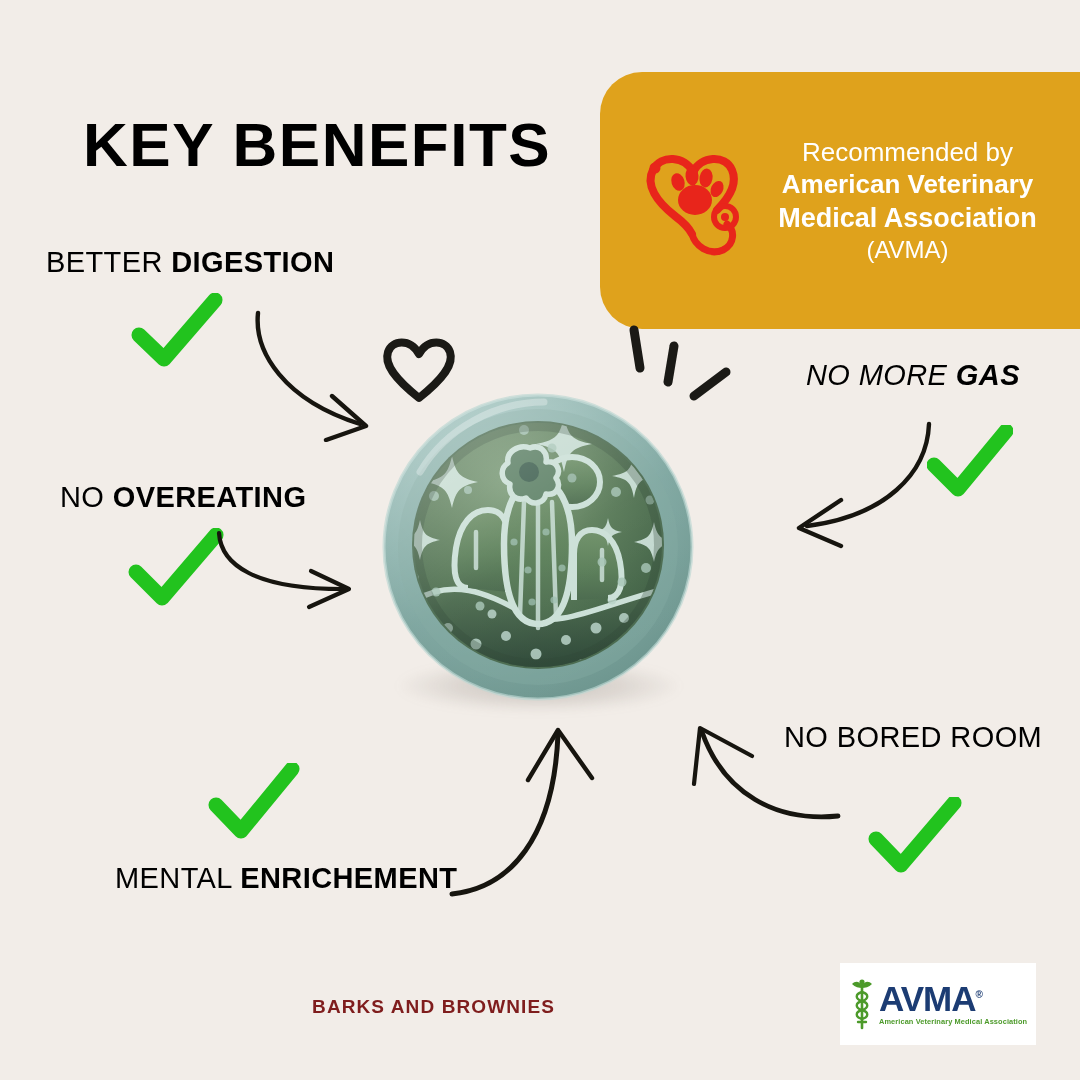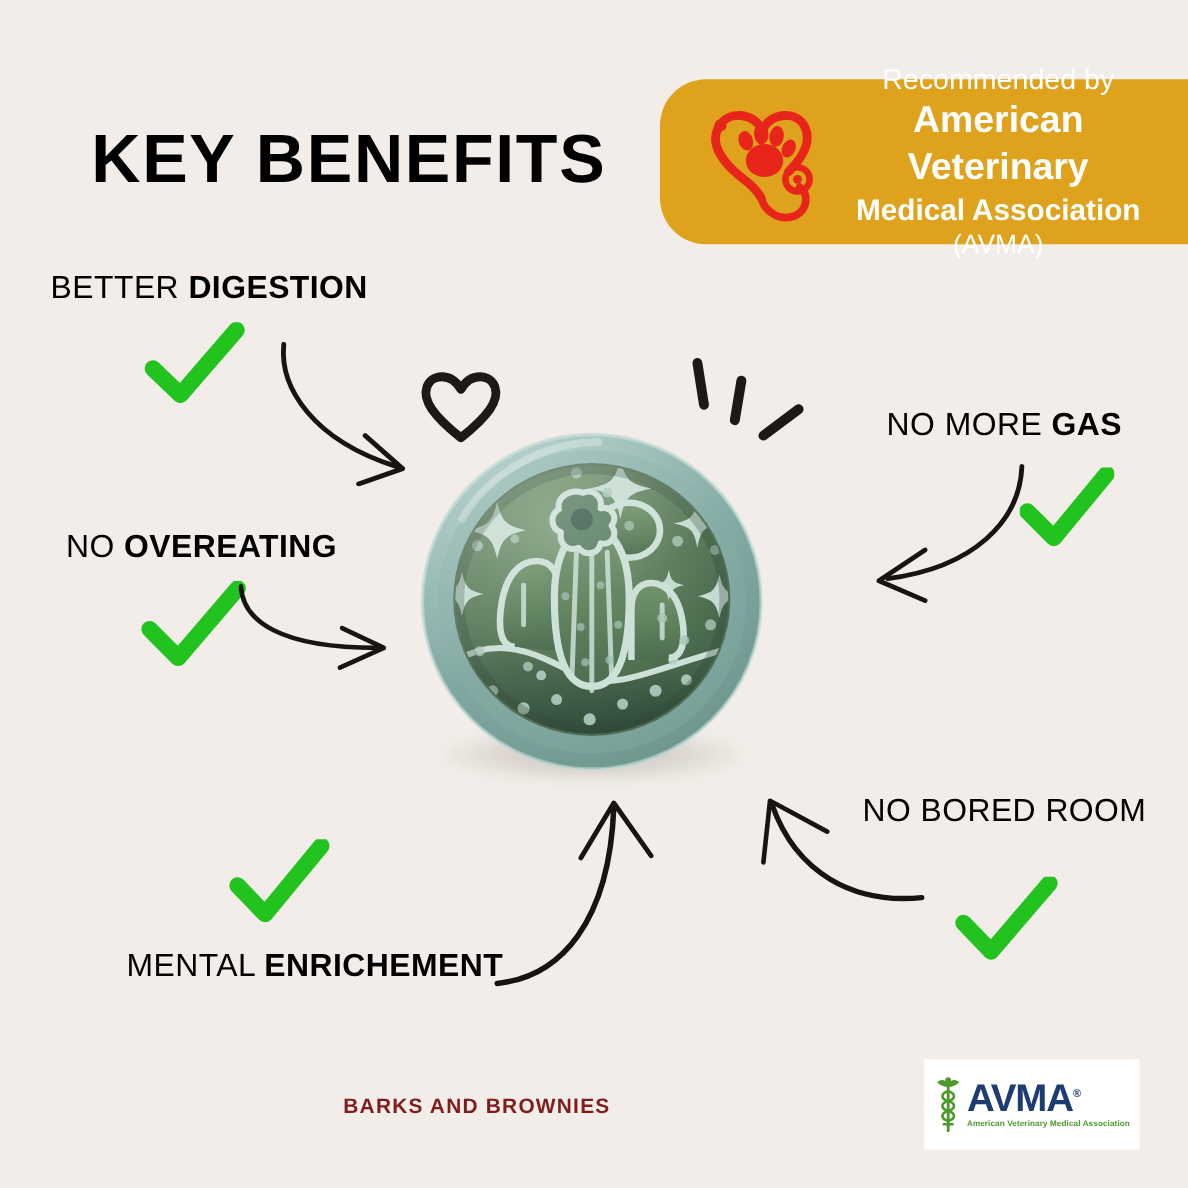--- a/index.html
+++ b/index.html
@@ -33,21 +33,21 @@
     line-height: 1;
     white-space: nowrap;
   }
 
   
   .badge {
     position: absolute;
     left: 600px;
     top: 72px;
     width: 480px;
-    height: 150px;
+    height: 257px;
     background: #DFA21C;
     border-radius: 42px 0 0 42px;
     display: flex;
     align-items: center;
     box-sizing: border-box;
     padding-left: 35px;
   }
   .badge-icon {
     width: 118px;
     height: 130px;
@@ -55,38 +55,38 @@
     margin-top: 4px;
   }
   .badge-text {
     flex: 1 1 auto;
     text-align: center;
     color: #FFFFFF;
     padding-right: 18px;
     line-height: 1.26;
   }
   .badge-line1 { font-size: 26px; font-weight: normal; }
-  .badge-line2 { font-size: 34px; font-weight: bold; }
+  .badge-line2 { font-size: 26px; font-weight: bold; }
   .badge-line3 { font-size: 27px; font-weight: bold; }
   .badge-line4 { font-size: 24px; font-weight: normal; }
 
   
   .benefit-label {
     position: absolute;
     font-size: 29px;
     color: #000000;
     white-space: nowrap;
     letter-spacing: 0.4px;
   }
   .benefit-label .reg { font-weight: normal; }
   .benefit-label .bold { font-weight: bold; }
 
   .lbl-digestion   { left: 46px;  top: 246px; }
   .lbl-overeating  { left: 60px;  top: 481px; }
-  .lbl-gas         { left: 806px; top: 370px; }
+  .lbl-gas         { left: 806px; top: 359px; font-style: italic; }
   .lbl-bored       { left: 784px; top: 721px; }
   .lbl-enrichment  { left: 103px; top: 862px; margin-left: 12px; }
 
   
   .check { position: absolute; }
   .chk-digestion  { left: 131px; top: 293px; width: 92px;  height: 74px; }
   .chk-overeating { left: 128px; top: 528px; width: 96px;  height: 78px; }
   .chk-gas        { left: 927px; top: 425px; width: 86px;  height: 72px; }
   .chk-bored      { left: 868px; top: 797px; width: 94px;  height: 76px; }
   .chk-mental     { left: 208px; top: 763px; width: 92px;  height: 76px; }

